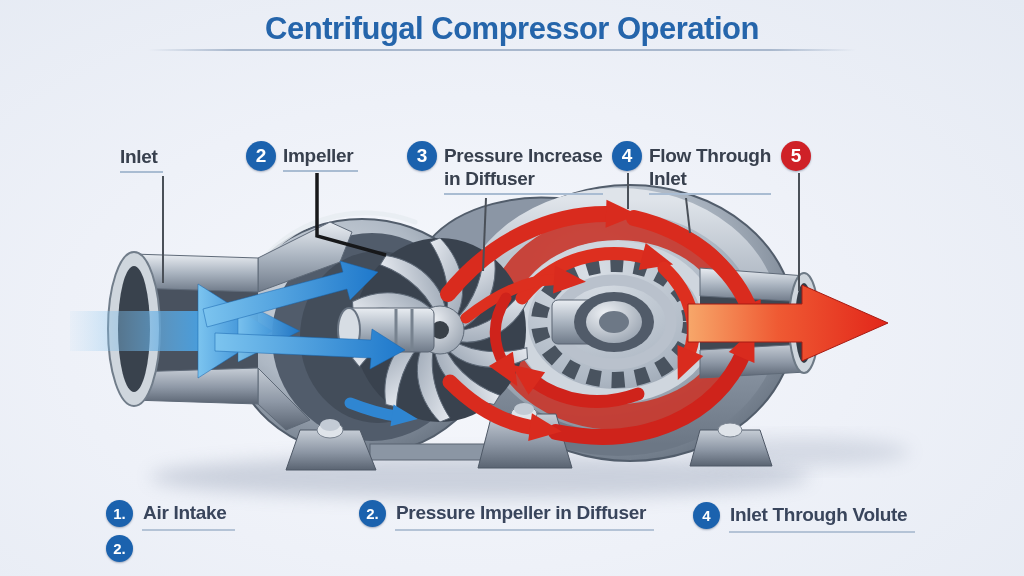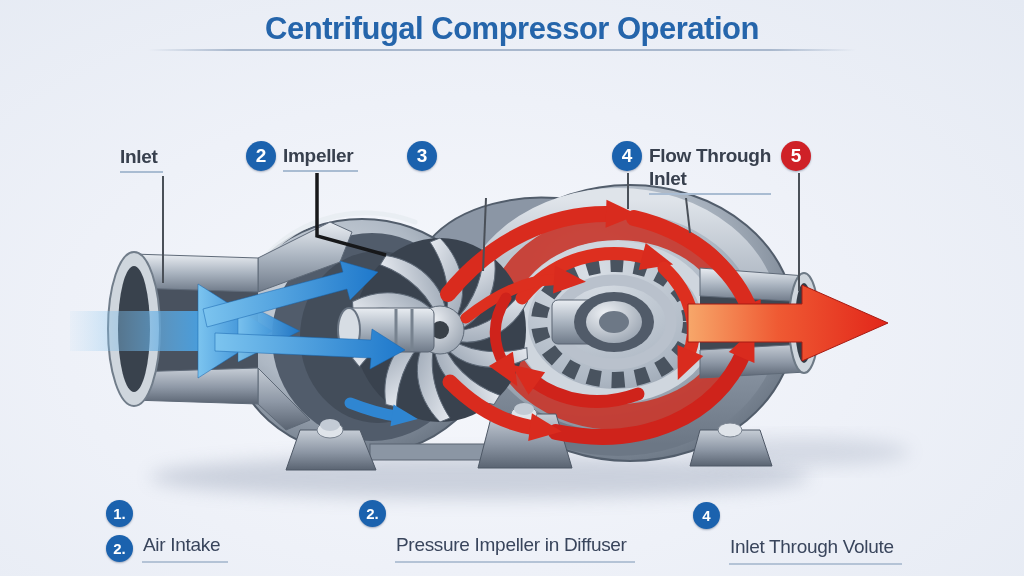--- a/index.html
+++ b/index.html
@@ -17,22 +17,22 @@
     box-shadow:0 1px 2px rgba(20,40,80,.35);}
   .badge.red{background:#cf2127;}
   .ctext{font-size:19px;line-height:23px;font-weight:bold;color:#38404e;letter-spacing:-0.3px;margin-top:3px;}
   .ctext span{display:block;}
   .ctext .u{border-bottom:2px solid #a9bcd2;padding:0 5px 3px 0;}
   .ctext.red{color:#c3252c;}
   .legend-item{position:absolute;display:flex;gap:9px;align-items:flex-start;}
   .lbadge{flex:none;width:27px;height:27px;border-radius:50%;background:#1b62ae;color:#fff;
     font-weight:bold;font-size:15px;display:flex;align-items:center;justify-content:center;
     box-shadow:0 1px 2px rgba(20,40,80,.35);}
-  .ltext{font-size:19px;font-weight:normal;color:#39455c;letter-spacing:-0.3px;
-    border-bottom:2px solid #b4c3d6;padding:2px 8px 5px 1px;margin-top:32px;}
+  .ltext{font-size:19px;font-weight:bold;color:#39455c;letter-spacing:-0.3px;
+    border-bottom:2px solid #b4c3d6;padding:2px 8px 5px 1px;}
 </style>
 </head>
 <body>
 
 <div class="stage">
 
   <svg width="1024" height="576" viewBox="0 0 1024 576">
     <defs>
       <linearGradient id="mh" x1="0" y1="0" x2="0" y2="1">
         <stop offset="0" stop-color="#e9edf2"></stop>
@@ -215,20 +215,24 @@
 
   <div class="callout" style="left:246px;top:141px;">
     <div class="badge">2</div>
     <div class="ctext">
         <span class="u">Impeller</span>
       </div>
   </div>
 
   <div class="callout" style="left:407px;top:141px;">
     <div class="badge">3</div>
+    <div class="ctext">
+      <span>Pressure Increase</span>
+      <span class="u">in Diffuser</span>
+    </div>
   </div>
 
   <div class="callout" style="left:612px;top:141px;">
     <div class="badge">4</div>
     <div class="ctext">
       <span>Flow Through</span>
       <span class="u">Inlet</span>
     </div>
   </div>
 

